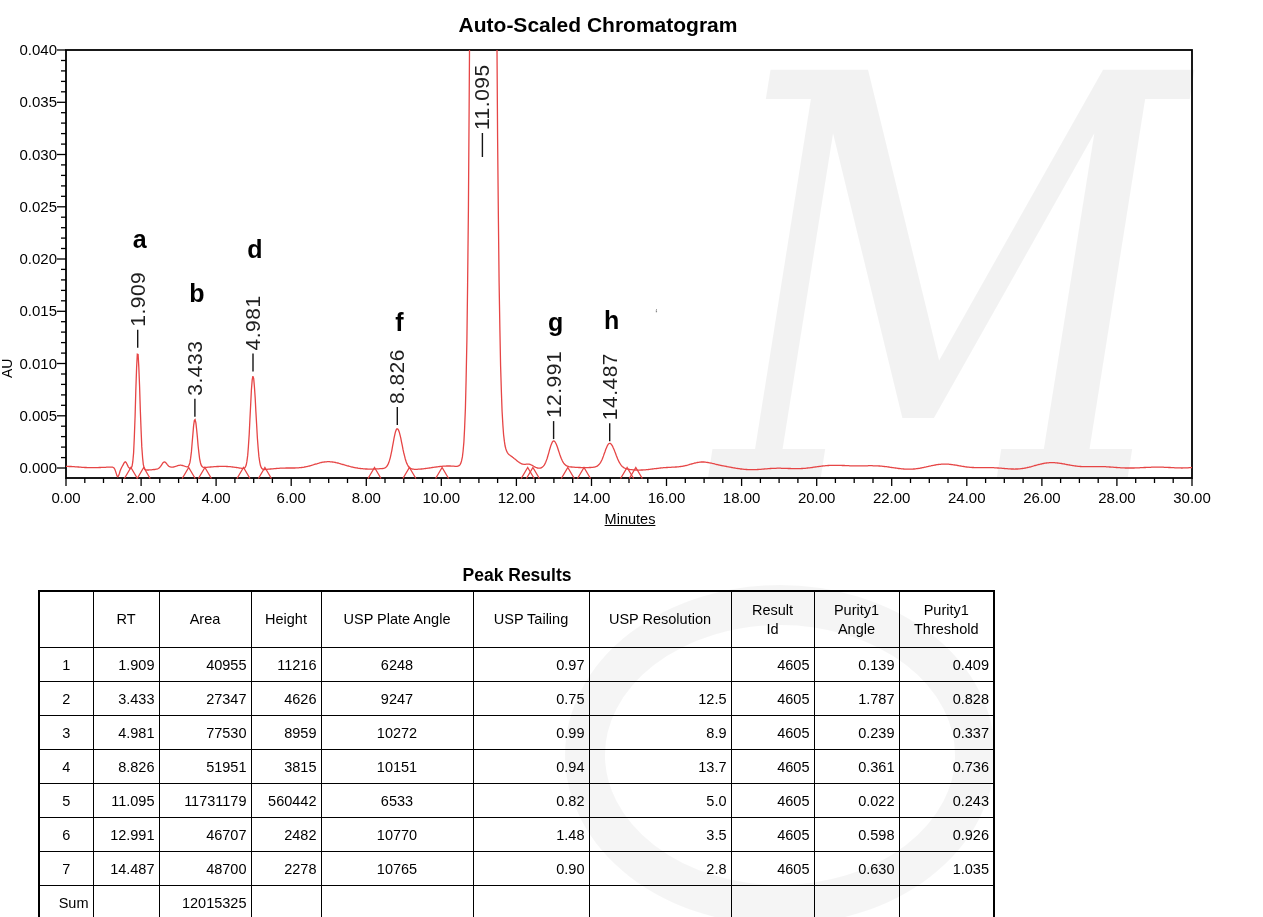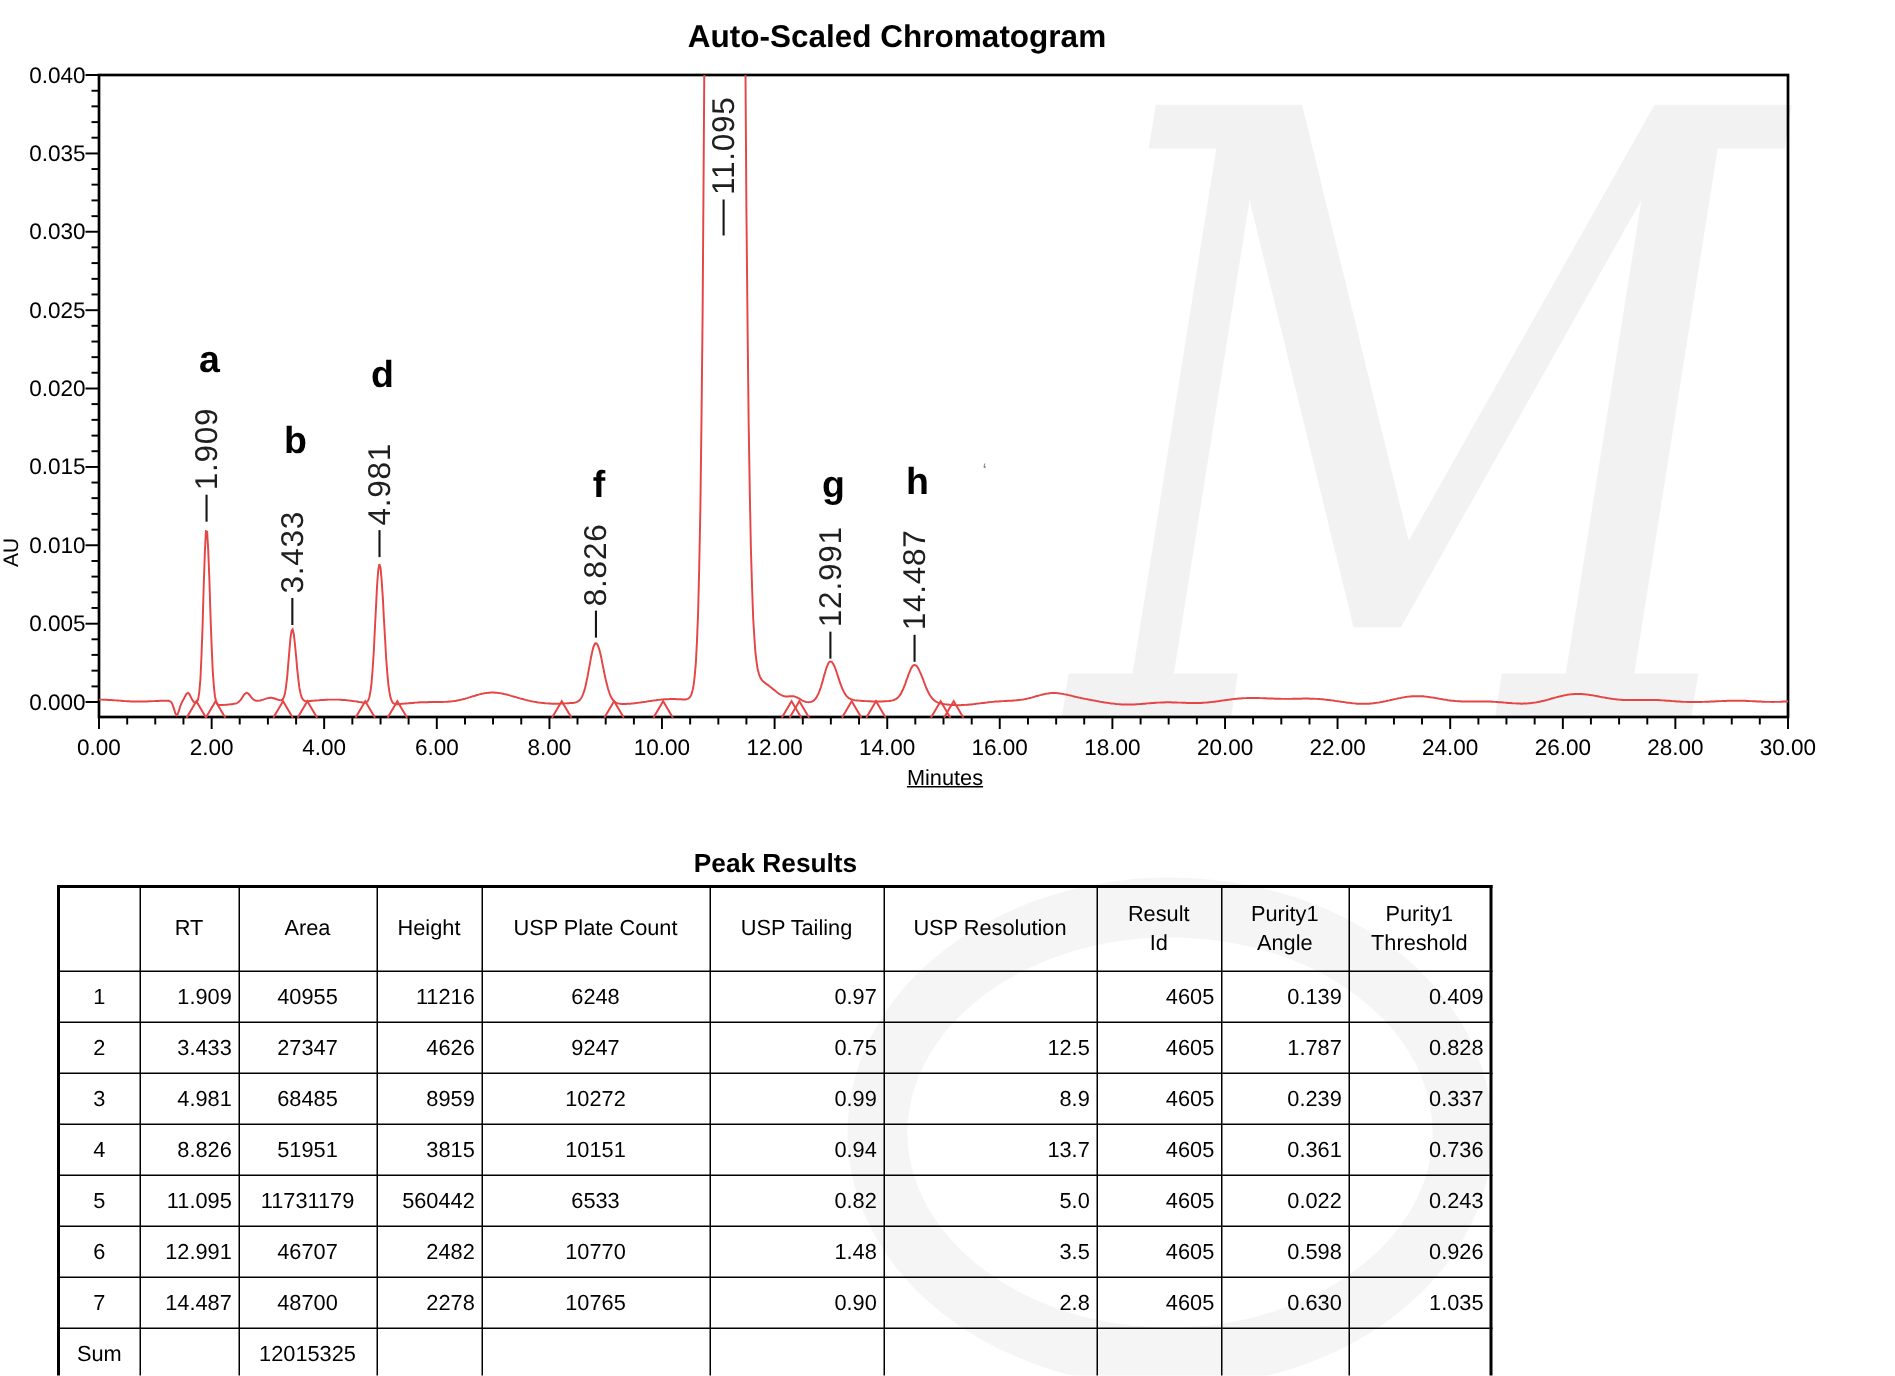--- a/index.html
+++ b/index.html
@@ -49,21 +49,21 @@
     font-size:14.5px;font-weight:normal;
     padding:0 4px;overflow:hidden;
     background:transparent;
   }
   #peak-table th{
     height:55px;text-align:center;vertical-align:middle;
     white-space:pre-line;line-height:1.25;
   }
   #peak-table td{height:33px;vertical-align:middle;}
   td.al-right{text-align:right;padding-right:8px;}
-  td.al-left{text-align:center;padding-left:5px;}
+  td.al-left{text-align:right;padding-left:5px;}
   td.al-center{text-align:center;}
 </style>
 </head>
 <body>
 
 <svg id="bg-svg" xmlns="http://www.w3.org/2000/svg">
   <text transform="translate(950,478) scale(0.82,1)" text-anchor="middle" font-family="DejaVu Serif, serif" font-style="italic" font-size="560" fill="rgba(0,0,0,0.05)">M</text>
   <ellipse cx="780" cy="755" rx="195" ry="150" fill="none" stroke="rgba(0,0,0,0.04)" stroke-width="40"></ellipse>
 </svg>
 
@@ -266,21 +266,21 @@
       <col style="width:83px">
       <col style="width:85px">
       <col style="width:95px">
     </colgroup>
     <thead>
       <tr>
         <th></th>
         <th>RT</th>
         <th>Area</th>
         <th>Height</th>
-        <th>USP Plate Count</th>
+        <th>USP Plate Angle</th>
         <th>USP Tailing</th>
         <th>USP Resolution</th>
         <th>Result
 Id</th>
         <th>Purity1
 Angle</th>
         <th>Purity1
 Threshold</th>
       </tr>
     </thead>
@@ -305,21 +305,21 @@
         <td class="al-center">9247</td>
         <td class="al-right">0.75</td>
         <td class="al-right">12.5</td>
         <td class="al-right">4605</td>
         <td class="al-right">1.787</td>
         <td class="al-right">0.828</td>
       </tr>
       <tr>
         <td class="al-center">3</td>
         <td class="al-right">4.981</td>
-        <td class="al-left">68485</td>
+        <td class="al-left">77530</td>
         <td class="al-right">8959</td>
         <td class="al-center">10272</td>
         <td class="al-right">0.99</td>
         <td class="al-right">8.9</td>
         <td class="al-right">4605</td>
         <td class="al-right">0.239</td>
         <td class="al-right">0.337</td>
       </tr>
       <tr>
         <td class="al-center">4</td>

